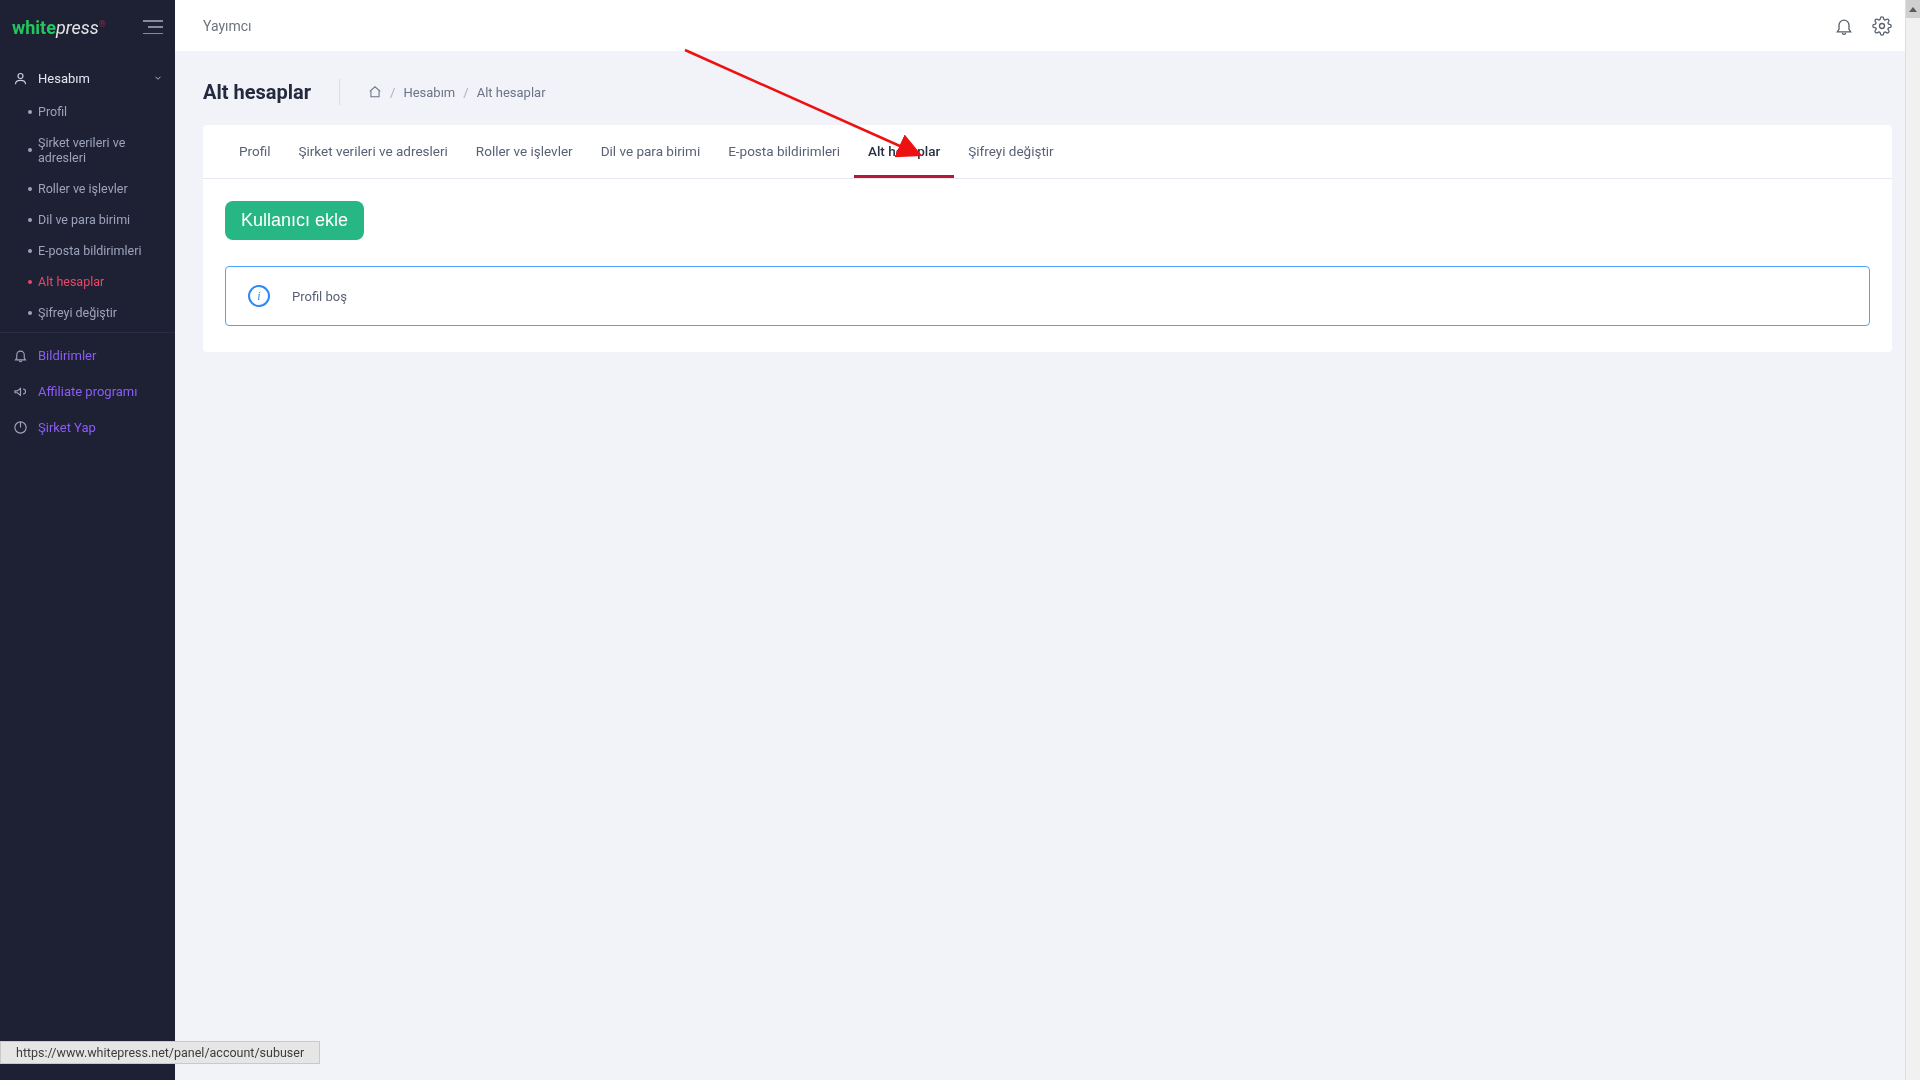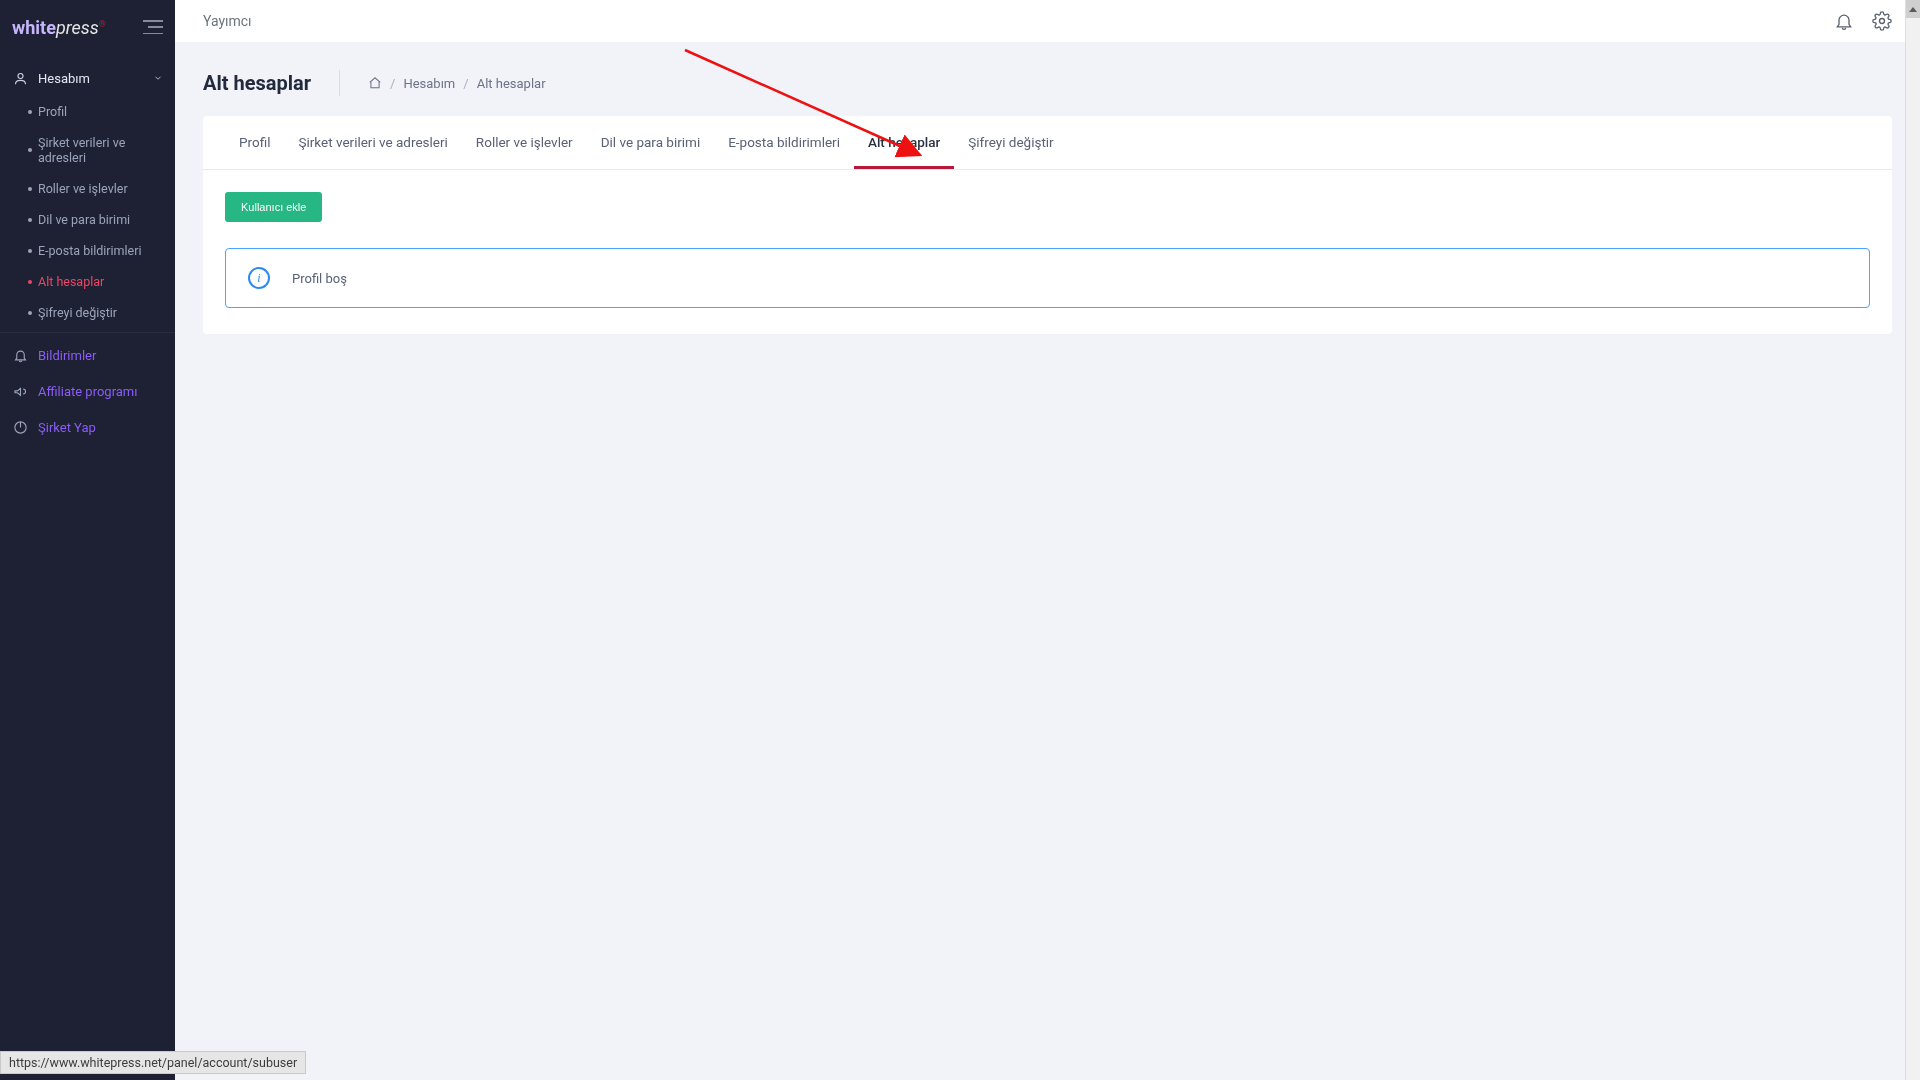--- a/index.html
+++ b/index.html
@@ -25,21 +25,21 @@
       flex-direction: column;
     }
     .sidebar-header {
       height: 54px;
       display: flex;
       align-items: center;
       padding: 0 12px;
       justify-content: space-between;
     }
     .logo { font-size: 18px; font-weight: 600; color: #fff; }
-    .logo-white { color: #c4b5fd; font-weight: 700; }
+    .logo-white { color: #22c55e; font-weight: 700; }
     .logo-press { color: #e5e5e5; font-weight: 400; font-style: italic;}
     .logo-reg { font-size: 9px; vertical-align: super; color: #b9163a;}
     .hamburger {
       width: 20px; height: 14px; display: flex; flex-direction: column;
       justify-content: space-between; cursor: pointer; opacity: 0.6;
     }
     .hamburger span { height: 1.5px; background: #cbd1e0; }
     .hamburger span:nth-child(2){ width: 75%; align-self: flex-end;}
 
     .nav { padding-top: 6px; }
@@ -61,21 +61,21 @@
       width: 4px; height: 4px; border-radius: 50%; background: #9ca4bc;
     }
     .nav-sub-item.active { color: #ec4665; }
     .nav-sub-item.active::before { background: #ec4665; }
 
     .nav-divider { height: 1px; background: #2a2d42; margin: 4px 0; }
 
     
     .main { flex: 1; display: flex; flex-direction: column; min-width: 0; position: relative;}
     .topbar {
-      height: 42px; background: #fff; display: flex; align-items: center;
+      height: 51px; background: #fff; display: flex; align-items: center;
       padding: 0 28px; color: #6c757d;
     }
     .topbar-left { font-size: 14px; }
     .topbar-right { margin-left: auto; display: flex; gap: 18px; align-items: center; }
     .icon-btn { cursor: pointer; color: #5a6270; }
 
     .page-head {
       padding: 28px 28px 20px 28px;
       display: flex; align-items: center; gap: 28px;
     }
@@ -92,43 +92,43 @@
       display: flex; border-bottom: 1px solid #e7e9f0; padding: 0 22px;
     }
     .tab {
       padding: 18px 14px 16px 14px; font-size: 13.5px; color: #5a6177;
       cursor: pointer; border-bottom: 3px solid transparent;
     }
     .tab.active { color: #2a3044; border-bottom-color: #b9163a; font-weight: 500;}
     .card-body { padding: 22px 22px 26px 22px; }
     .btn-add {
       background: #27b784; color: #fff; border: none;
-      padding: 9px 16px; border-radius: 3px; font-size: 11px; cursor: pointer;
+      padding: 9px 16px; border-radius: 8px; font-size: 18px; cursor: pointer;
     }
     .alert {
       margin-top: 26px; border: 1px solid #4aa3ff; border-radius: 4px;
       padding: 18px 22px; display: flex; align-items: center; gap: 22px;
       color: #5a6177; font-size: 13px;
     }
     .alert-icon {
       width: 22px; height: 22px; border: 2px solid #2d8af5; border-radius: 50%;
       display: inline-flex; align-items: center; justify-content: center;
       color: #2d8af5; font-family: Georgia, serif; font-style: italic; font-size: 12px;
     }
 
     
     .annot-arrow {
       position: absolute; pointer-events: none;
     }
 
     
     .statusbar {
-      position: absolute; bottom: 6px; left: 0;
+      position: absolute; bottom: 16px; left: 0;
       background: #e6e6e6; color: #3d3d3d; font-size: 12.5px;
-      padding: 3px 8px; border: 1px solid #c9c9c9;
+      padding: 3px 15px; border: 1px solid #c9c9c9;
     }
 
     
     .scrolledge {
       position: absolute; right: 0; top: 0; width: 15px; height: 100%;
       background: #f1f1f1; border-left: 1px solid #dedede;
     }
     .scrolledge-up {
       position: absolute; top: 0; width: 100%; height: 18px;
       background: #cfcfcf; display: flex; align-items: center; justify-content: center;

